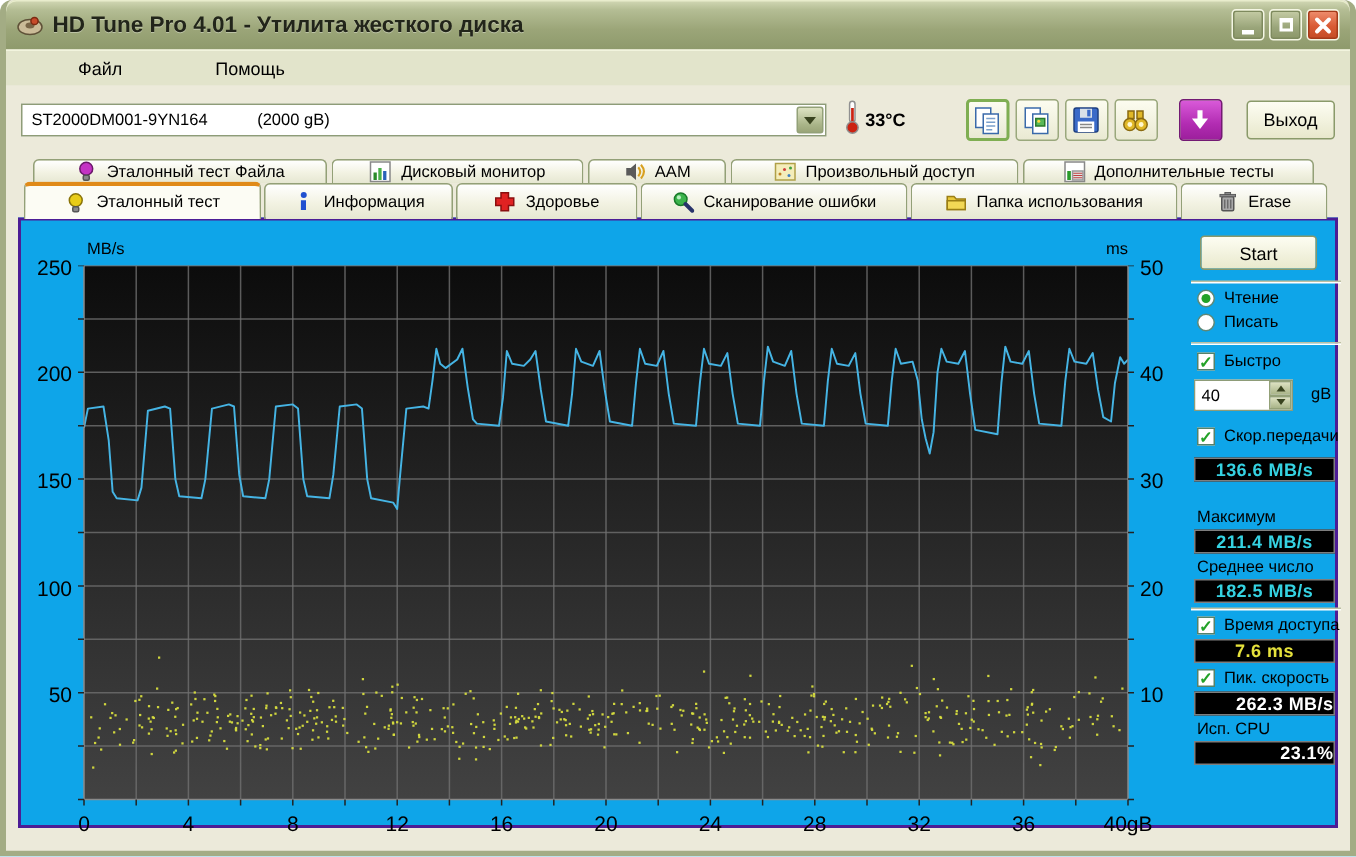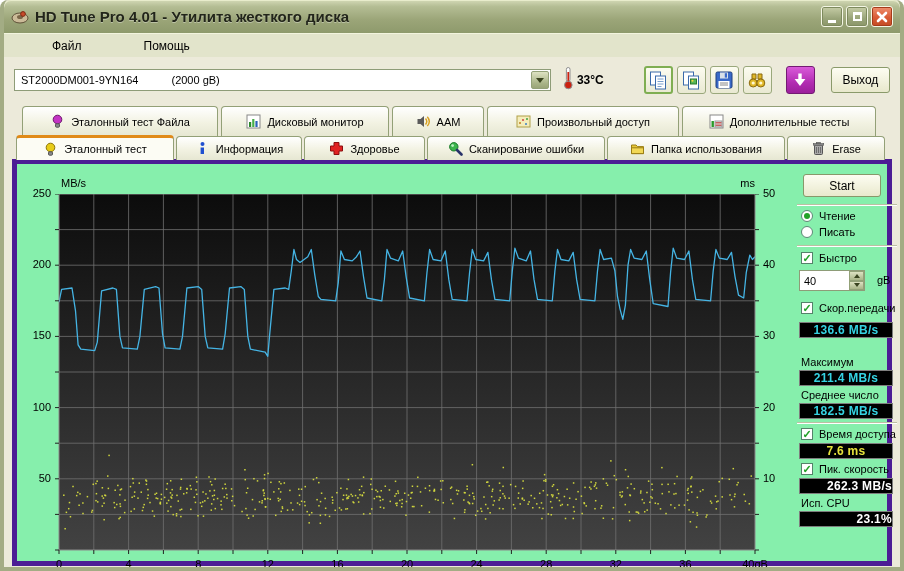--- a/index.html
+++ b/index.html
@@ -36,31 +36,31 @@
   .thermo{margin-left:12px;flex:0 0 auto;}
   .temp{font-size:12px;font-weight:bold;margin-left:3px;}
   .tb-group{display:flex;gap:4px;margin-left:40px;align-items:center;}
   .tb-btn{width:29px;height:28px;border:1px solid #9aa87c;border-radius:3px;padding:0;
     background:linear-gradient(180deg,#fcfcf0,#e9e9d2);display:flex;align-items:center;justify-content:center;cursor:default;}
   .tb-btn.hl{border:2px solid #7fae52;}
   .tb-btn.magenta{margin-left:10px;background:linear-gradient(180deg,#d95ad9,#b22cb2 60%,#9c1f9c);border-color:#731a73;}
   .exit-btn{margin-left:16px;width:60px;height:26px;border:1px solid #8a9a6a;border-radius:3px;
     background:linear-gradient(180deg,#fdfdf2,#e8e8cc);font-size:12px;font-family:"Liberation Sans",sans-serif;}
   
-  .tabs1{display:flex;gap:3px;margin:3px 0 0 18px;height:30px;}
+  .tabs1{display:flex;gap:3px;margin:3px 0 0 18px;height:16px;}
   .tabs2{display:flex;gap:2px;margin:0 0 0 12px;height:24px;position:relative;z-index:3;}
   .tab{display:flex;align-items:center;justify-content:center;gap:6px;font-size:11px;color:#000;
     background:linear-gradient(180deg,#ffffff,#f2f2e2 55%,#e6e7d2);
     border:1px solid #93a077;border-bottom:none;border-radius:4px 4px 0 0;cursor:default;}
   .tab .tico{width:15px;height:15px;flex:0 0 auto;display:inline-flex;}
   .tab.active{background:#fcfcf4;border-top:3px solid #e08a18;height:25px;margin-top:-1px;}
   
-  .content{position:relative;margin:0 8px;height:407px;background:#86efac;border:5px solid #4c1d95;margin-top:-1px;z-index:2;}
+  .content{position:relative;margin:0 8px;height:407px;background:#0ea5e9;border:2px solid #4c1d95;margin-top:-1px;z-index:2;}
   .axis-head{position:absolute;font-size:11px;color:#000;top:13px;}
-  .tick-lbl{position:absolute;font-size:11px;color:#000;}
+  .tick-lbl{position:absolute;font-size:14px;color:#000;}
   .tick-left{width:34px;text-align:right;}
   .tick-x{width:44px;text-align:center;}
   
   .rpanel{position:absolute;left:778px;top:0;width:108px;height:100%;font-size:11px;color:#000;}
   .start-btn{position:absolute;left:8px;top:10px;width:78px;height:23px;border:1px solid #88986a;border-radius:3px;
     background:linear-gradient(180deg,#fdfdf2,#e9e9cd);font-size:12px;font-family:"Liberation Sans",sans-serif;}
   .groove{position:absolute;left:2px;width:100px;border-top:1px solid #bcc0a2;border-bottom:1px solid #ffffff;height:0;}
   .row{position:absolute;left:6px;display:flex;align-items:center;white-space:nowrap;}
   .radio{width:12px;height:12px;border:1px solid #5e8876;border-radius:50%;background:#fff;margin-right:6px;
     display:inline-flex;align-items:center;justify-content:center;flex:0 0 auto;}

